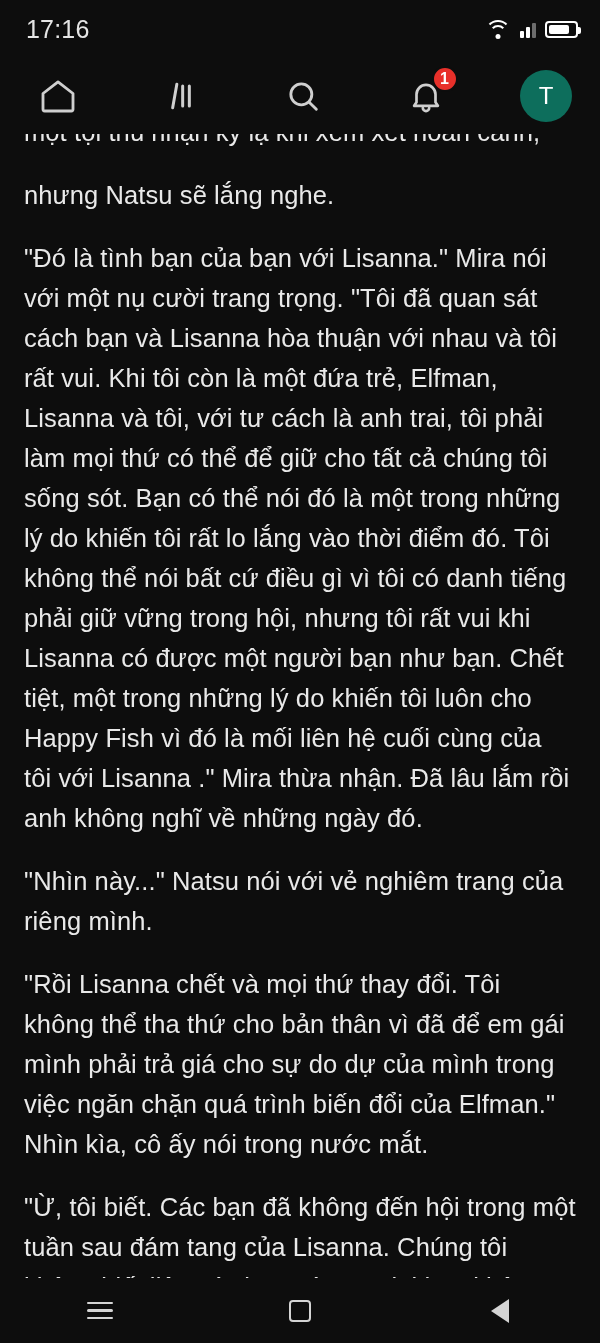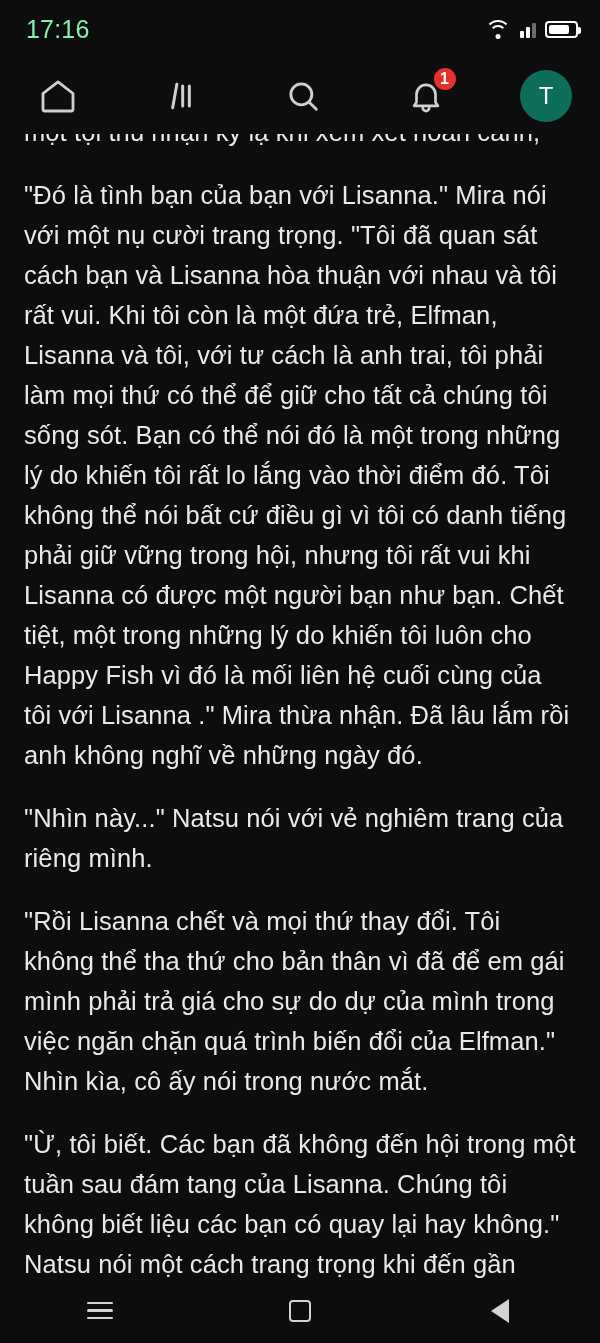--- a/index.html
+++ b/index.html
@@ -8,21 +8,21 @@
     background:#0d0d0d;
     font-family:"Liberation Sans", sans-serif;
     overflow:hidden;
   }
 
   
   .statusbar {
     height:58px;
     display:flex; align-items:center; justify-content:space-between;
     padding:0 22px 0 26px;
-    color:#86efac;
+    color:#e5e5e5;
   }
   .clock { font-size:25px; font-weight:500; letter-spacing:.2px; }
   .status-icons { display:flex; align-items:center; gap:9px; }
 
   
   .wifi { position:relative; width:26px; height:20px; }
   .wifi span {
     position:absolute; left:50%; transform:translateX(-50%);
     border:2.6px solid #fff; border-bottom-color:transparent;
     border-left-color:transparent; border-right-color:transparent;
@@ -151,20 +151,21 @@
     <span class="badge">1</span>
   </div>
 
   <div class="avatar">T</div>
 </div>
 
 <div class="reader">
   <p class="clipped">
     <span>một tội thú nhận kỳ lạ khi xem xét hoàn cảnh,</span>
   </p>
+  <p>nhưng Natsu sẽ lắng nghe.</p>
   <p>"Đó là tình bạn của bạn với Lisanna." Mira nói với một nụ cười trang trọng. "Tôi đã quan sát cách bạn và Lisanna hòa thuận với nhau và tôi rất vui. Khi tôi còn là một đứa trẻ, Elfman, Lisanna và tôi, với tư cách là anh trai, tôi phải làm mọi thứ có thể để giữ cho tất cả chúng tôi sống sót. Bạn có thể nói đó là một trong những lý do khiến tôi rất lo lắng vào thời điểm đó. Tôi không thể nói bất cứ điều gì vì tôi có danh tiếng phải giữ vững trong hội, nhưng tôi rất vui khi Lisanna có được một người bạn như bạn. Chết tiệt, một trong những lý do khiến tôi luôn cho Happy Fish vì đó là mối liên hệ cuối cùng của tôi với Lisanna ." Mira thừa nhận. Đã lâu lắm rồi anh không nghĩ về những ngày đó.</p>
   <p>"Nhìn này..." Natsu nói với vẻ nghiêm trang của riêng mình.</p>
   <p>"Rồi Lisanna chết và mọi thứ thay đổi. Tôi không thể tha thứ cho bản thân vì đã để em gái mình phải trả giá cho sự do dự của mình trong việc ngăn chặn quá trình biến đổi của Elfman." Nhìn kìa, cô ấy nói trong nước mắt.</p>
   <p>"Ừ, tôi biết. Các bạn đã không đến hội trong một tuần sau đám tang của Lisanna. Chúng tôi không biết liệu các bạn có quay lại hay không." Natsu nói một cách trang trọng khi đến gần pháp sư cấp S.</p>
 </div>
 
 <div class="handle"></div>
 
 <div class="navbar">
   <div class="nav-item">

